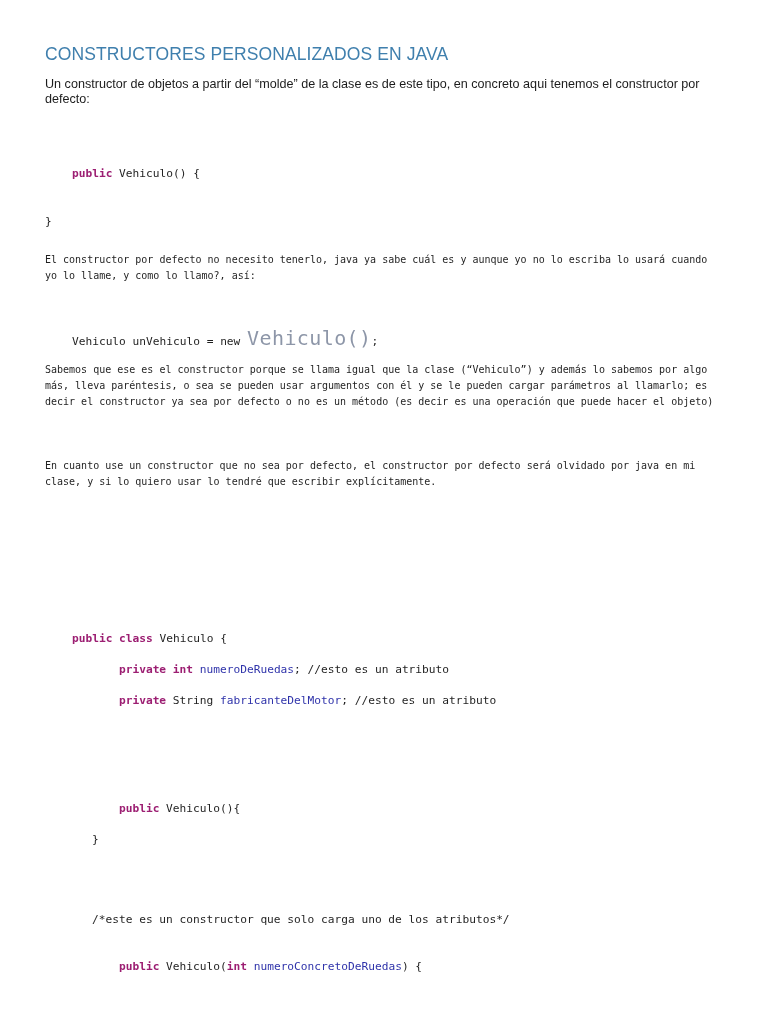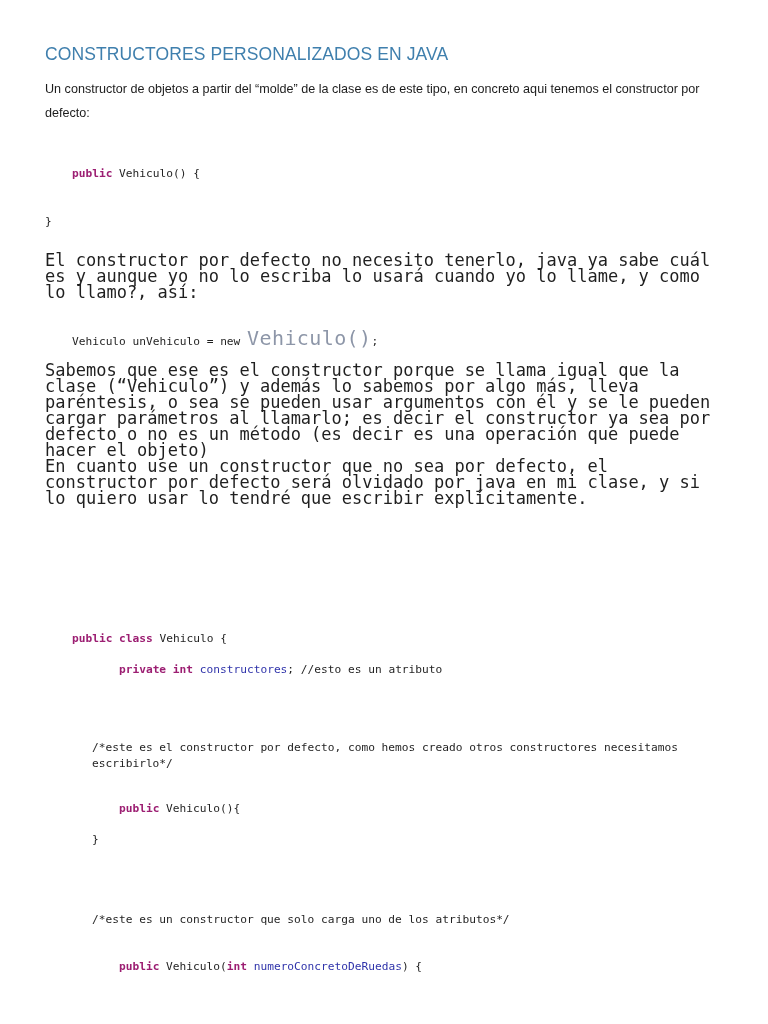--- a/index.html
+++ b/index.html
@@ -30,38 +30,38 @@
     font-size: 17.5px;
     font-weight: 400;
     letter-spacing: 0.1px;
     line-height: 1.2;
     margin: 0 0 12px 0;
     white-space: nowrap;
   }
   .intro {
     font-family: "Liberation Sans", sans-serif;
     font-size: 12.6px;
-    line-height: 24px;
+    line-height: 15px;
     color: #1c1c1c;
     margin: 0;
     max-width: 664px;
   }
   .code {
     font-family: "DejaVu Sans Mono", "Liberation Mono", monospace;
     font-size: 11.2px;
     line-height: 16px;
     color: #1f1f1f;
     margin: 0;
     white-space: pre-wrap;
     word-break: normal;
     max-width: 678px;
   }
   .prose {
     font-family: "DejaVu Sans Mono", "Liberation Mono", monospace;
-    font-size: 17px;
+    font-size: 10px;
     line-height: 16px;
     color: #1f1f1f;
     margin: 0;
     max-width: 680px;
   }
   .kw { color: #9c1e72; font-weight: bold; }
   .ident { color: #2f33aa; }
   .big-call {
     font-family: "DejaVu Sans Mono", "Liberation Mono", monospace;
     font-size: 20px;
@@ -96,25 +96,27 @@
 
   <div class="row prose" style="top:362px; width:682px;">Sabemos que ese es el constructor porque se llama igual que la clase (“Vehiculo”) y además lo sabemos por algo más, lleva paréntesis, o sea se pueden usar argumentos con él y se le pueden cargar parámetros al llamarlo; es decir el constructor ya sea por defecto o no es un método (es decir es una operación que puede hacer el objeto)</div>
 
 
 
   <div class="row code" style="top:615px;">
     <span class="kw">public class</span><span> Vehiculo {</span>
   </div>
 
   <div class="r-ind code" style="top:646px;">
-    <span class="kw">private</span><span class="kw"> int</span><span class="ident"> constructores</span><span>; //esto es un atributo</span>
+    <span class="kw">private</span><span class="kw"> int</span><span class="ident"> numeroDeRuedas</span><span>; //esto es un atributo</span>
   </div>
 
+  <div class="r-ind code" style="top:677px;">
+    <span class="kw">private</span><span> String</span><span class="ident"> fabricanteDelMotor</span><span>; //esto es un atributo</span>
+  </div>
 
-  <div class="r-ind code" style="top:740px; width:625px;">/*este es el constructor por defecto, como hemos creado otros constructores necesitamos escribirlo*/</div>
 
   <div class="r-ind code" style="top:785px;">
     <span class="kw">public</span><span> Vehiculo(){</span>
   </div>
 
   <div class="r-ind code" style="top:832px;">}</div>
 
   <div class="r-ind code" style="top:912px;">/*este es un constructor que solo carga uno de los atributos*/</div>
 
   <div class="r-ind code" style="top:943px;">

